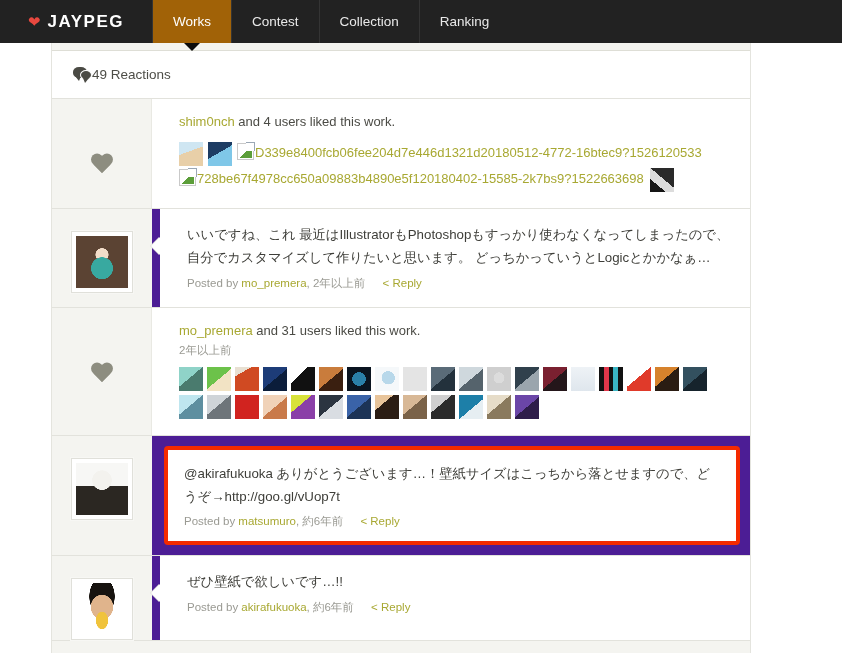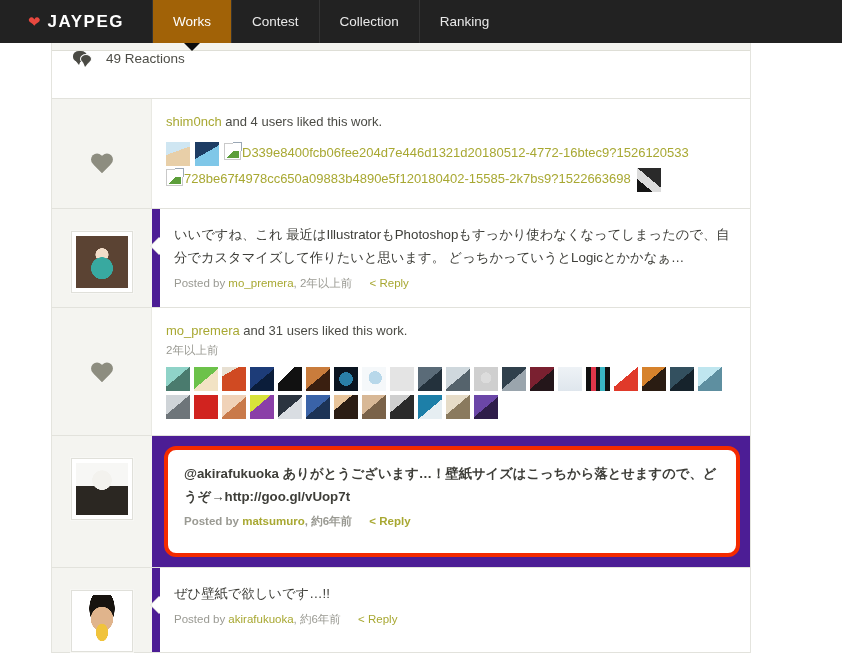--- a/index.html
+++ b/index.html
@@ -85,22 +85,22 @@
     background: #f4f4f0;
     border-bottom: 1px solid #dedeD6;
   }
 
   
   .reactions-bar {
     background: #ffffff;
     border-bottom: 1px solid #e2e2dc;
     height: 48px;
     display: flex;
+    align-items: center;
     padding-left: 21px;
-    gap: 14px;
   }
   .bubble-icon { width: 19px; height: 15px; position: relative; display: block; }
   .bubble-icon .b1 {
     position: absolute; left: 0; top: 0;
     width: 14px; height: 11px; border-radius: 6px/5px;
     background: #4a4a44;
   }
   .bubble-icon .b1::after {
     content: ""; position: absolute; left: 2px; bottom: -3px;
     border-left: 4px solid transparent; border-right: 2px solid transparent;
@@ -160,21 +160,21 @@
   }
   .avatar-thumb .pic {
     width: 100%; height: 100%;
     background-size: cover;
     background-position: center;
     display: block;
   }
 
   .rbody {
     flex: 1;
-    padding: 14px 16px 16px 14px;
+    padding: 14px 16px 16px 27px;
     min-width: 0;
     position: relative;
   }
   .rbody.white { background: #ffffff; }
 
   
   .caret {
     position: absolute;
     left: -9px; top: 28px;
     width: 0; height: 0;
@@ -271,24 +271,23 @@
     color: #a8a832;
     margin-left: 14px;
     text-decoration: none;
     cursor: pointer;
   }
 
   
   .rbody.highlight {
     background: #ffffff;
     border: 4px solid #f42a00;
-    border-radius: 12px;
+    border-radius: 4px;
     margin: 10px 10px 10px 4px;
-    padding: 12px 14px 24px 16px;
-    font-weight: bold;
+    padding: 12px 14px 12px 16px;
   }
 
   
   .art-musician {
     background:
       radial-gradient(circle at 50% 62%, #38a9a0 0 26%, transparent 27%),
       radial-gradient(circle at 50% 36%, #f2ddc9 0 15%, transparent 16%),
       linear-gradient(#5b4333, #5b4333);
   }
   .art-skull {

